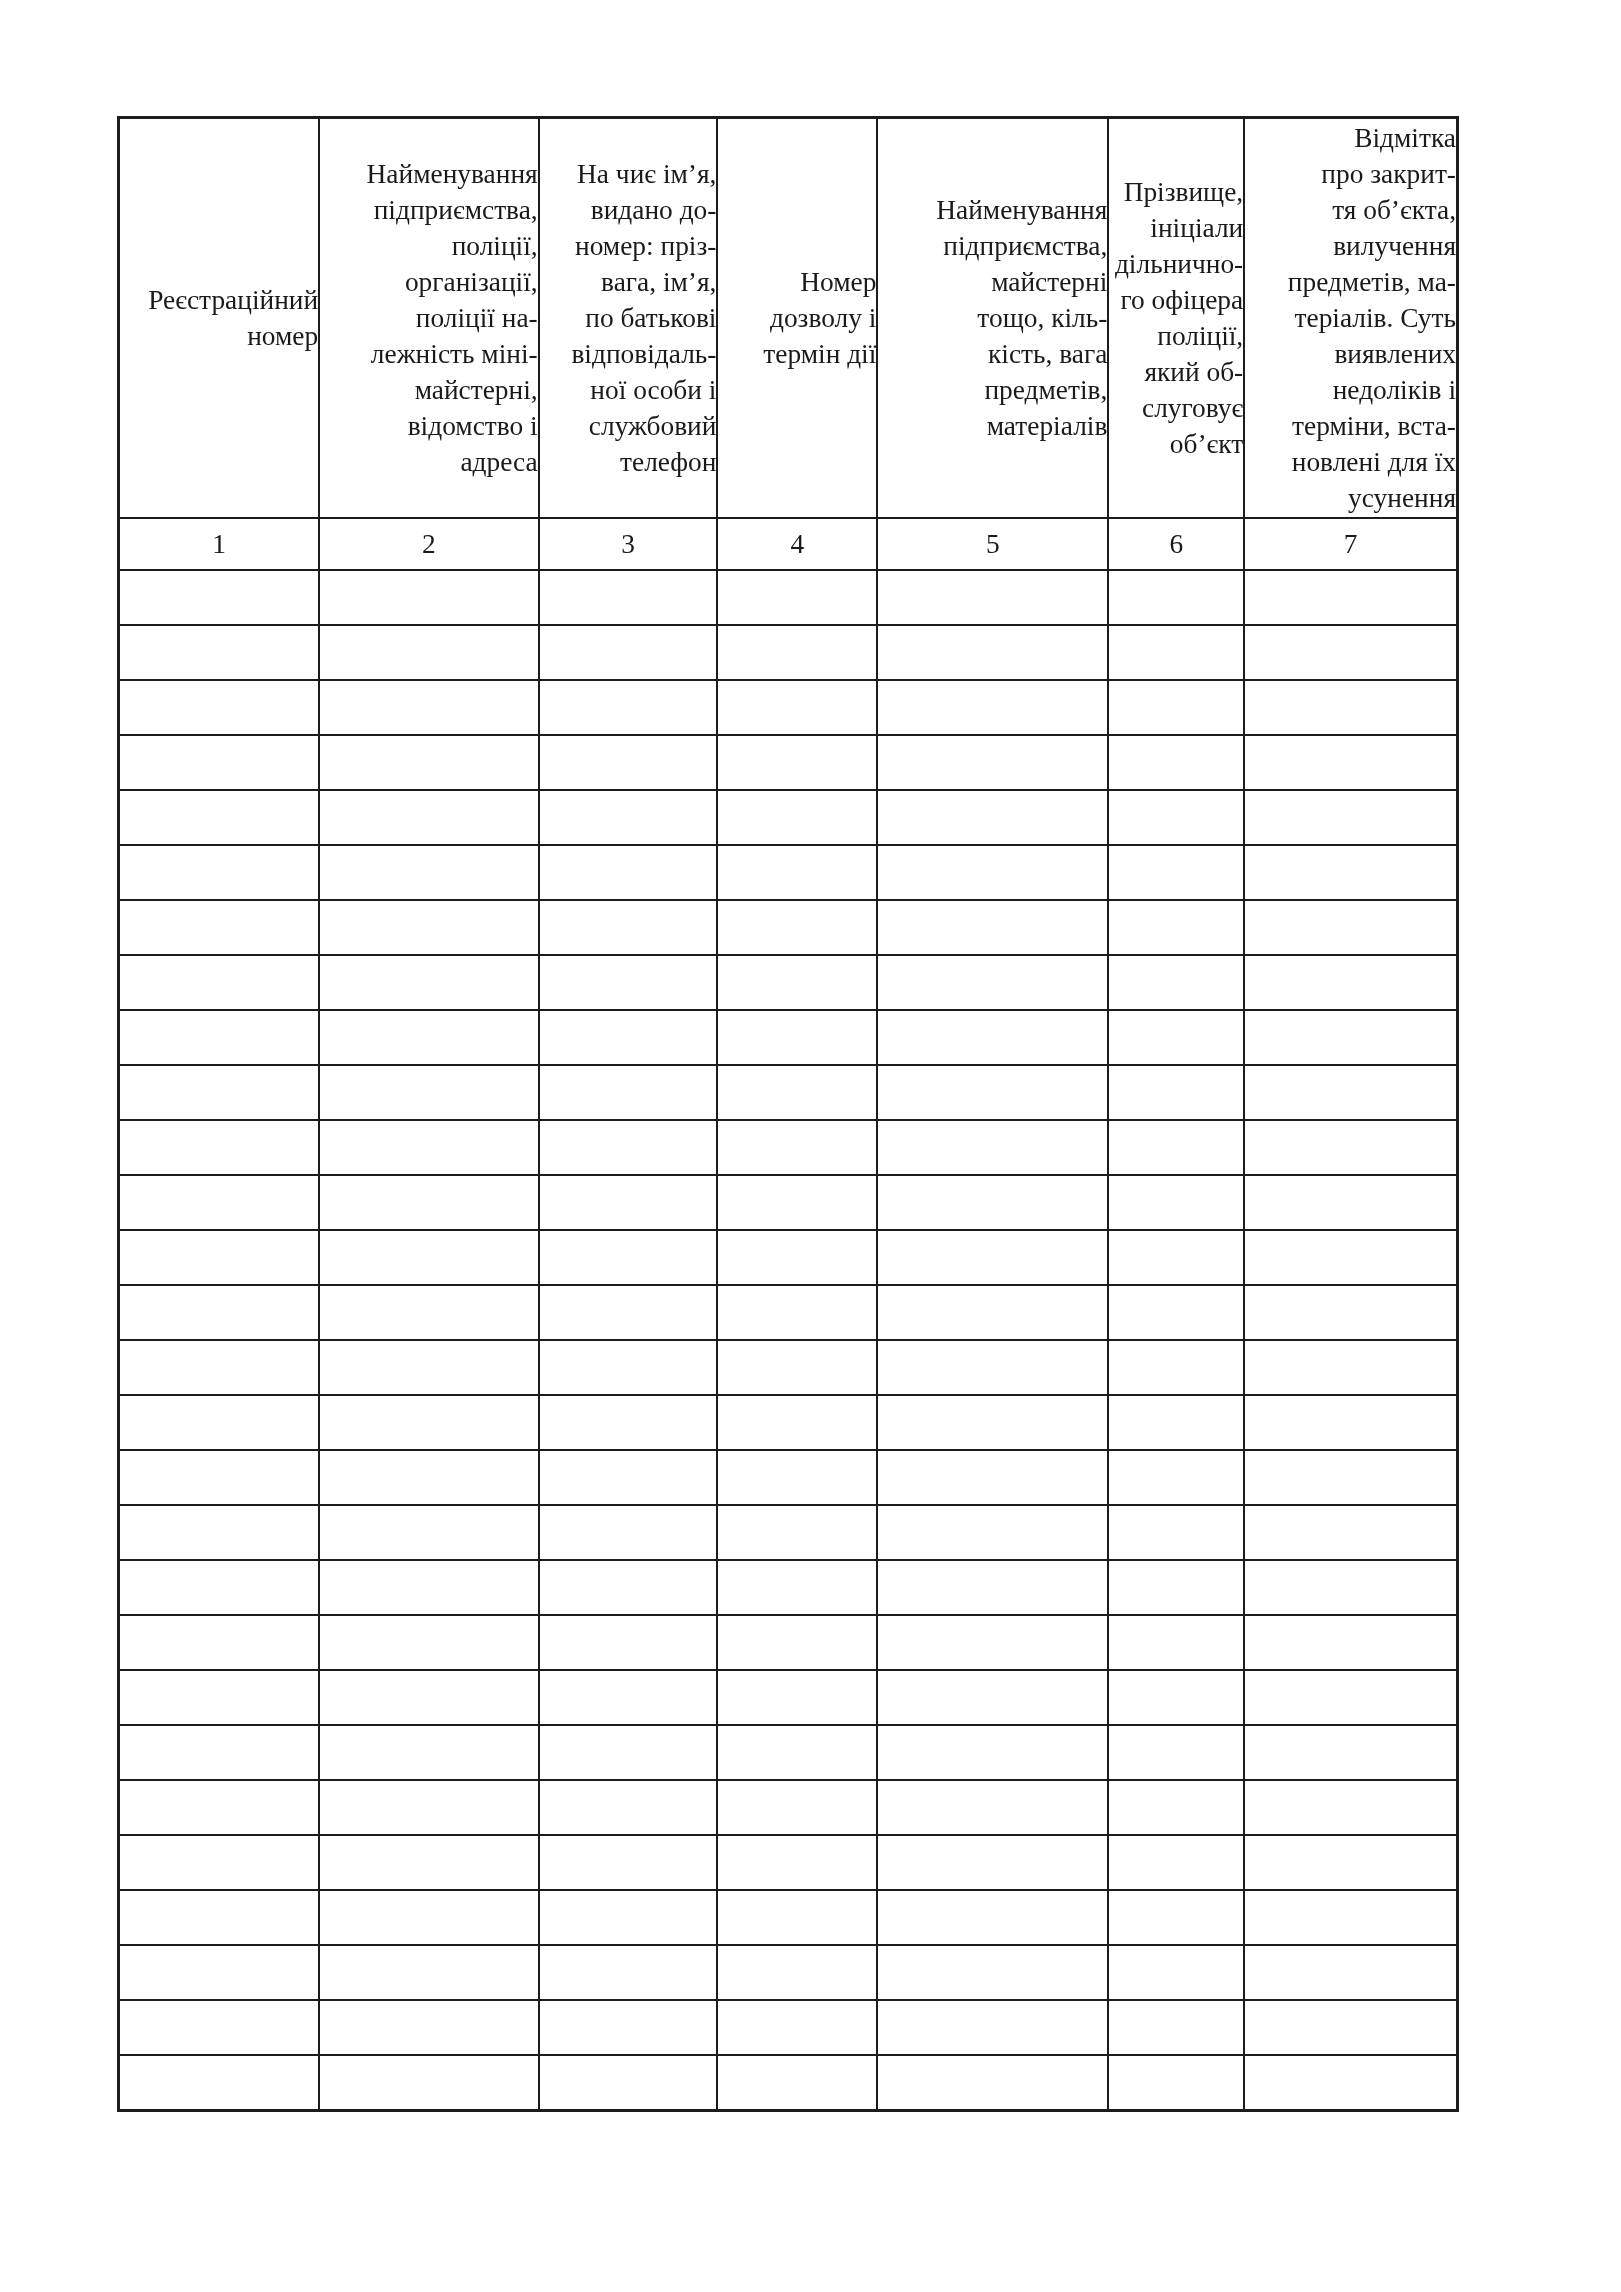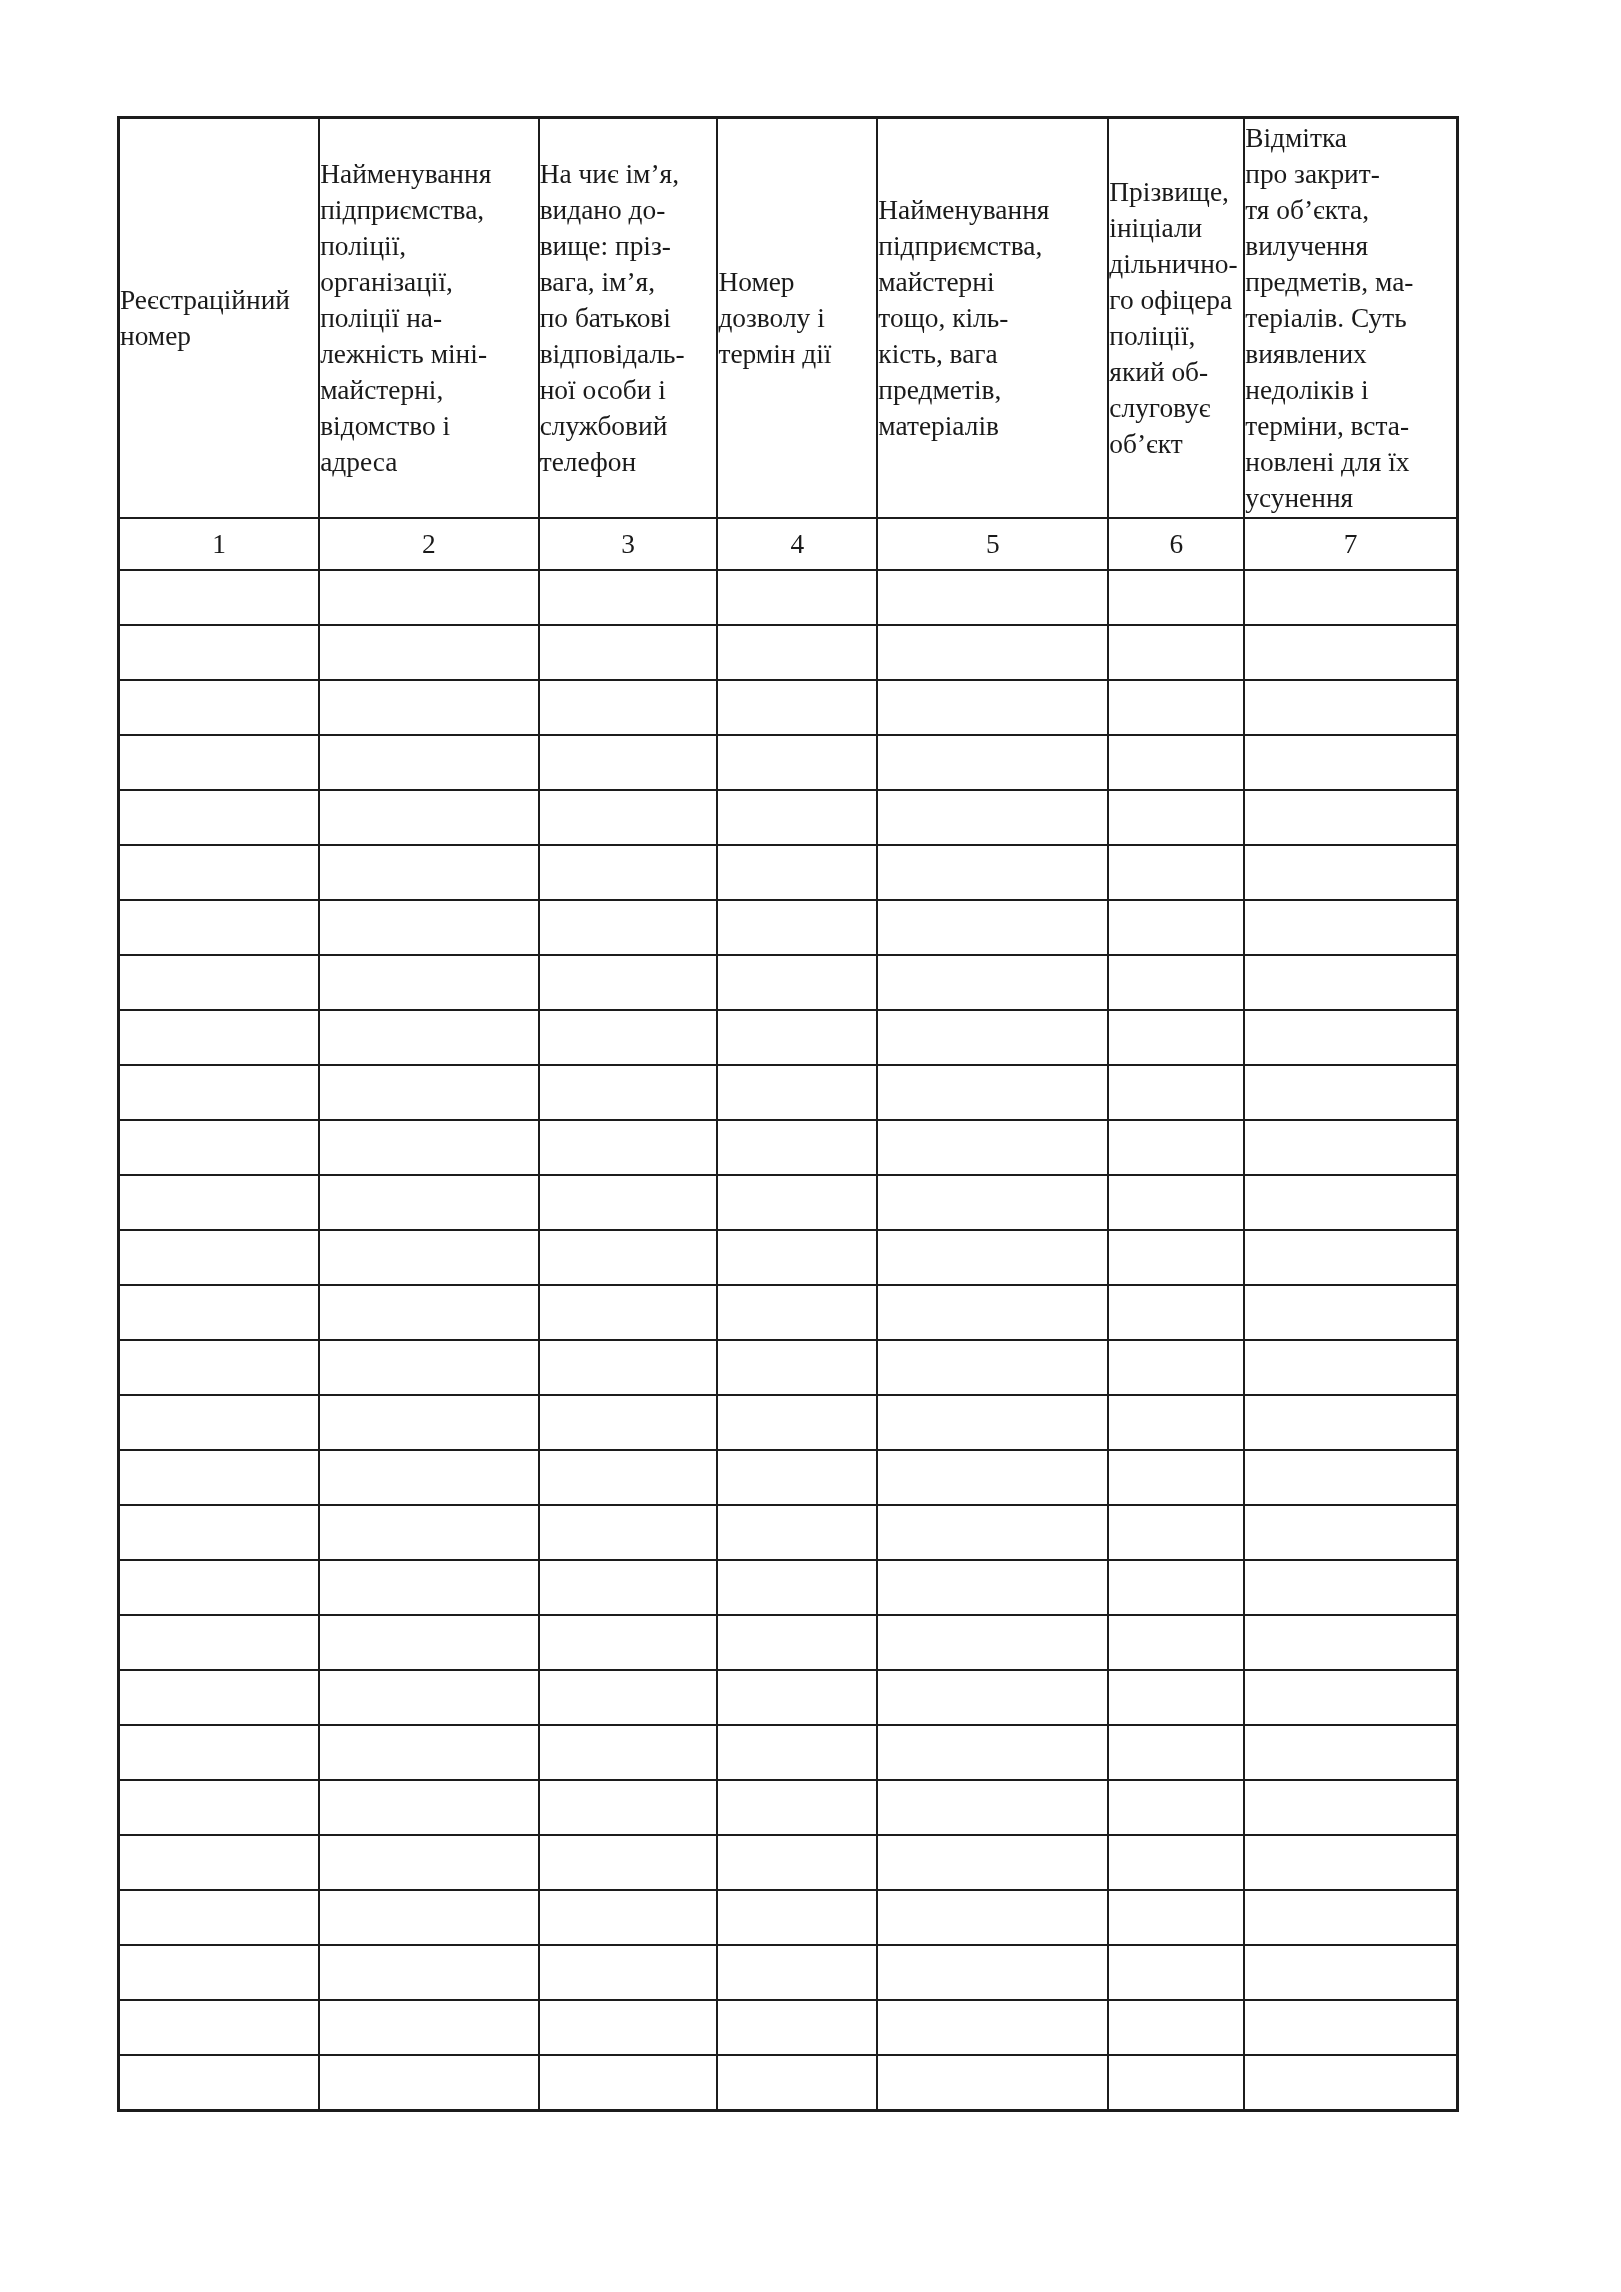--- a/index.html
+++ b/index.html
@@ -32,21 +32,21 @@
   .col1 { width: 192px; }
   .col2 { width: 210px; }
   .col3 { width: 171px; }
   .col4 { width: 153px; }
   .col5 { width: 221px; }
   .col6 { width: 130px; }
   .col7 { width: 204px; }
   .header-row th {
     height: 398px;
     vertical-align: middle;
-    text-align: left;
+    text-align: right;
     font-weight: 400;
     font-size: 27.4px;
     line-height: 36px;
   }
   .header-line {
     white-space: nowrap;
   }
   .number-row td {
     height: 50px;
     text-align: center;
@@ -83,21 +83,21 @@
           <div class="header-line">організації,</div>
           <div class="header-line">поліції на-</div>
           <div class="header-line">лежність міні-</div>
           <div class="header-line">майстерні,</div>
           <div class="header-line">відомство і</div>
           <div class="header-line">адреса</div>
         </th>
         <th class="col3">
           <div class="header-line">На чиє ім’я,</div>
           <div class="header-line">видано до-</div>
-          <div class="header-line">вище: пріз-</div>
+          <div class="header-line">номер: пріз-</div>
           <div class="header-line">вага, ім’я,</div>
           <div class="header-line">по батькові</div>
           <div class="header-line">відповідаль-</div>
           <div class="header-line">ної особи і</div>
           <div class="header-line">службовий</div>
           <div class="header-line">телефон</div>
         </th>
         <th class="col4">
           <div class="header-line">Номер</div>
           <div class="header-line">дозволу і</div>

